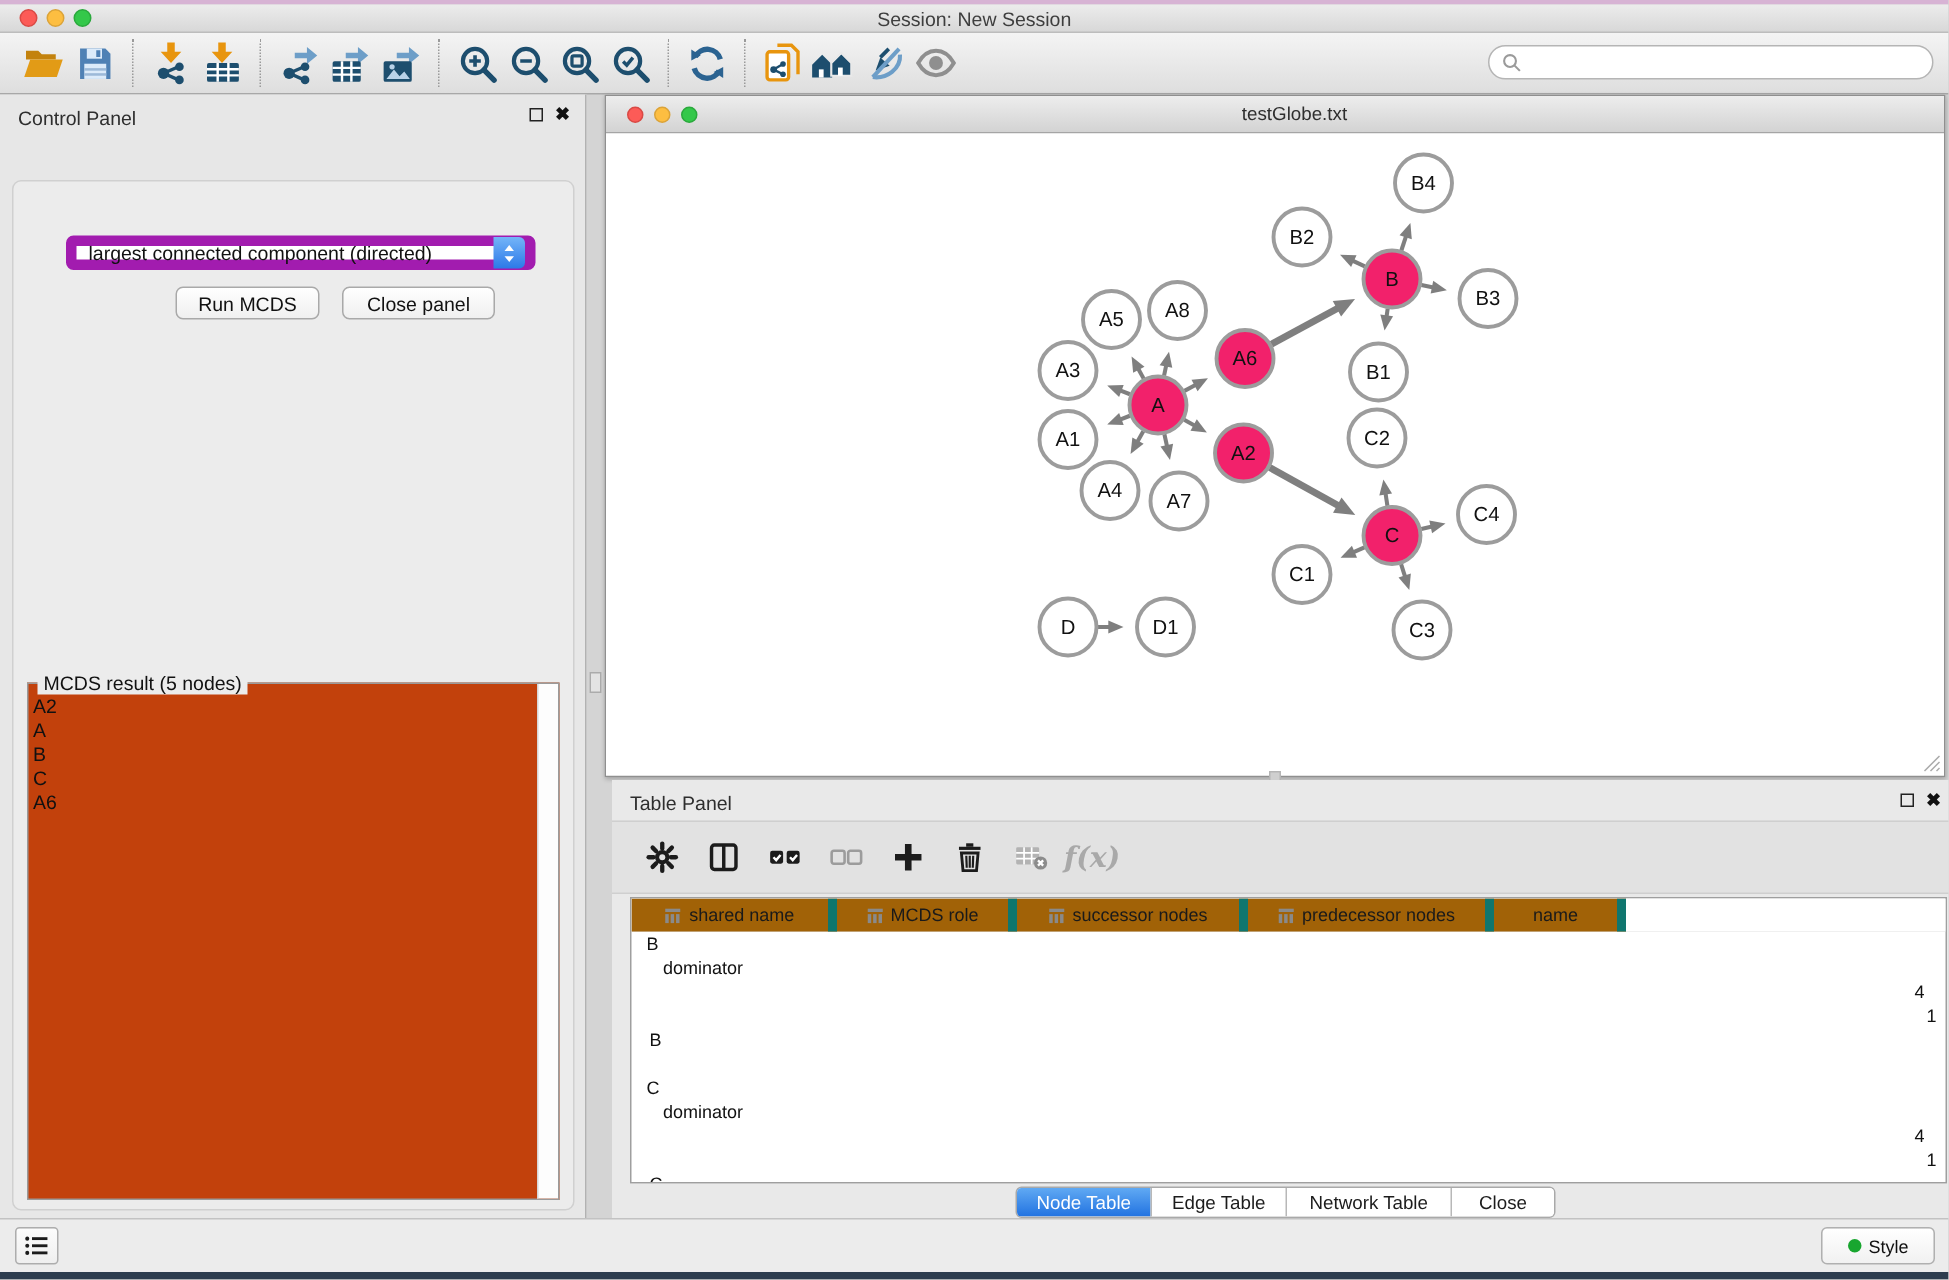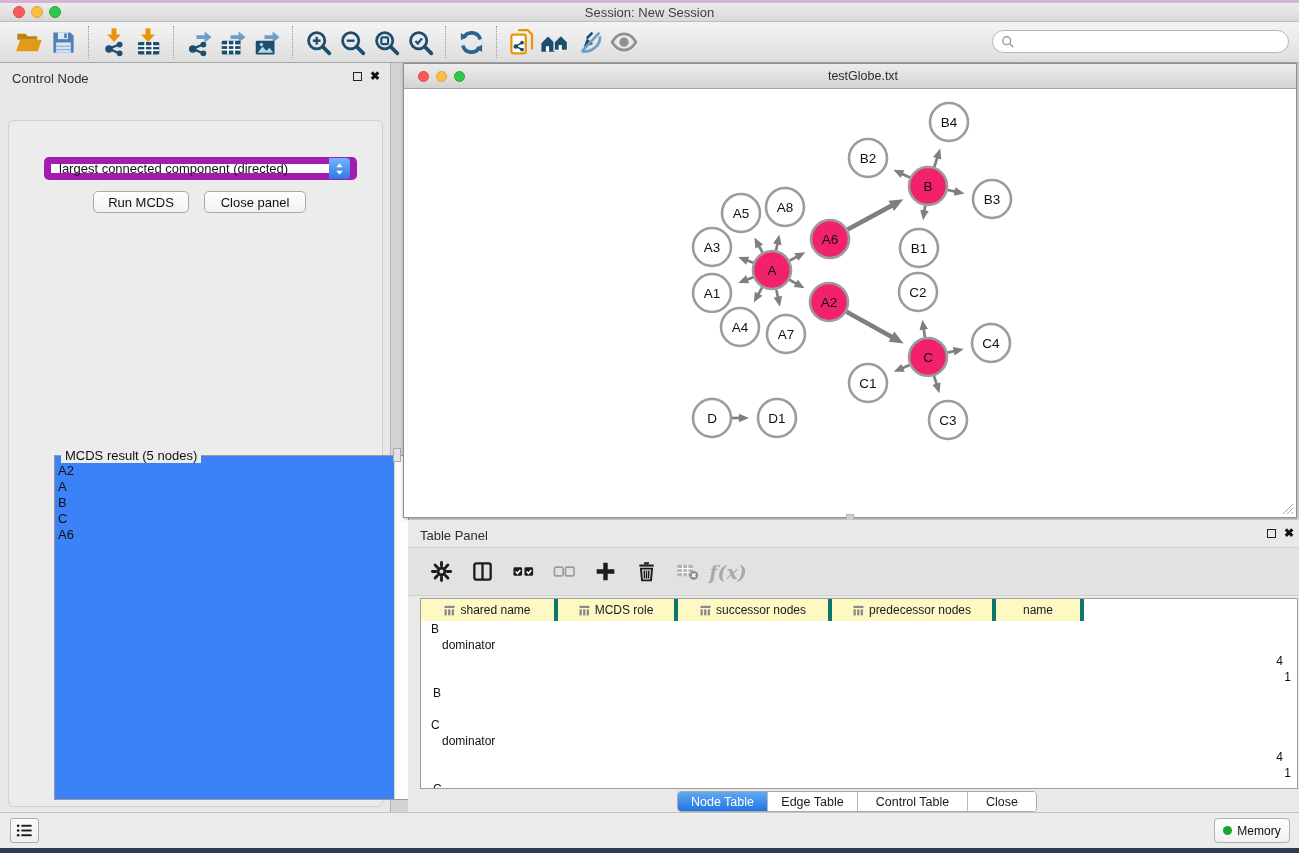--- a/index.html
+++ b/index.html
@@ -47,26 +47,26 @@
   #cp-card { position:absolute; left:8px; top:57px; width:375px; height:687px;
     background:#ececec; border:1px solid #d0d0d0; border-radius:6px; }
   #opt-label { position:absolute; left:0; right:0; top:13px; text-align:center; font-size:13px; color:#1a1a1a; }
   #criterion { position:absolute; left:35px; top:36px; width:313px; height:23px; background:#fff;
     border:7px solid #a21caf; border-radius:5px; display:flex; align-items:center; }
   #criterion .val { flex:1; font-size:13px; padding-left:8px; color:#111; white-space:nowrap; }
   #criterion .stepper { width:21px; height:21px; border-radius:0 4px 4px 0;
     background:linear-gradient(#74b5f8,#2c79e8); display:flex; align-items:center; justify-content:center; }
   .aqua-btn { position:absolute; height:22px; background:linear-gradient(#ffffff,#f0f0f0);
     border:1px solid #a9a9a9; border-radius:5px; font-size:13px; color:#111;
-    display:flex; align-items:center; justify-content:center; }
+    display:flex; align-items:center; justify-content:center;margin-left:24px; }
   #run-btn { left:84px; top:70px; width:96px; }
   #closepanel-btn { left:195px; top:70px; width:102px; }
 
   #result-box { position:absolute; left:9px; top:334px; width:355px; height:345px;
-    border:1px solid #9a9a9a; background:#3b82f6;margin-left:36px; }
+    border:1px solid #9a9a9a; background:#c2410c; }
   #result-legend { position:absolute; left:6px; top:-8px; background:#ececec; padding:0 4px; font-size:13px; color:#111; }
   #result-list { position:absolute; left:0; top:3px; bottom:1px; right:14px; overflow:hidden; padding:4px 0 0 3px; }
   .result-item { font-size:13px; line-height:16px; color:#111; }
   #result-scroll { position:absolute; right:0; top:0; bottom:0; width:14px; background:#fdfdfd; border-left:1px solid #d6d6d6; }
 
   #cp-splitter { position:absolute; left:393px; top:448px; width:8px; height:14px;
     background:#e3e3e3; border:1px solid #ababab; }
 
   
   #net-window { position:absolute; left:403px; top:63px; width:894px; height:455px;
@@ -87,21 +87,21 @@
     background:#e2e2e2; border-top:1px solid #cfcfcf; border-bottom:1px solid #cfcfcf;
     display:flex; align-items:center; padding-left:20px; gap:15px; }
   .tp-btn { width:26px; height:26px; display:flex; align-items:center; justify-content:center; }
   #fx-label { font-family:"DejaVu Serif", serif; font-style:italic; font-size:19px; color:#a9a9a9;font-weight:bold; }
 
   #node-table { position:absolute; left:12px; top:78px; width:878px; height:191px;
     background:#fff; border:1px solid #9f9f9f; overflow:hidden; }
   .tgrid { display:grid; grid-template-columns:137px 120px 154px 164px 88px 1fr; }
   #table-header { border-bottom:1px solid #c6c6c6; background:#f6f6f6; height:22px; }
   .th { display:flex; align-items:center; justify-content:center; gap:5px; font-size:12px; color:#1a1a1a;
-    border-right:4px solid #0f766e; height:22px; background:#fef9c3; }
+    border-right:6px solid #0f766e; height:22px; background:#a16207; }
   .th.filler { background:#fff; border-right:none; }
   .td { font-size:12px; color:#111; height:16px; line-height:16px; white-space:nowrap; overflow:hidden; }
   .td.al { text-align:left; padding-left:10px; }
   .td.al2 { text-align:left; padding-left:21px; }
   .td.ar { text-align:right; padding-right:14px; }
   .td.ar2 { text-align:right; padding-right:6px; }
   .td.nm { text-align:left; padding-left:12px; }
   #table-body .row { display:contents; }
 
   #table-tabs { position:absolute; left:269px; top:271px; }
@@ -291,21 +291,21 @@
       <svg width="14" height="14" viewBox="0 0 16 16">
           <circle cx="6.5" cy="6.5" r="4.5" fill="none" stroke="#9a9a9a" stroke-width="1.6"></circle>
           <line x1="10" y1="10" x2="14" y2="14" stroke="#9a9a9a" stroke-width="1.6"></line>
         </svg>
       <input id="search-input" type="text" placeholder="" style="">
     </div>
   </div>
 
   <div id="control-panel">
     <div class="panel-head">
-      <span class="panel-title">Control Node</span>
+      <span class="panel-title">Control Panel</span>
       <span class="panel-icons">
         <span class="float-box"></span>
         <span class="close-x">✖</span>
       </span>
     </div>
     <div id="cp-card">
       <div id="criterion">
         <span class="val">largest connected component (directed)</span>
         <span class="stepper">
             <svg width="9" height="14" viewBox="0 0 10 16">
@@ -604,38 +604,38 @@
             <span>name</span>
           </div>
           <div class="th filler"></div>
         </div>
       <div id="table-body"><div class="tgrid row"><div class="td al">B</div><div class="td al2">dominator</div><div class="td ar">4</div><div class="td ar2">1</div><div class="td nm">B</div><div class="td"></div></div><div class="tgrid row"><div class="td al">C</div><div class="td al2">dominator</div><div class="td ar">4</div><div class="td ar2">1</div><div class="td nm">C</div></div><div class="tgrid row"></div><div class="tgrid row"></div><div class="tgrid row"></div></div>
     </div>
 
     <div id="table-tabs" class="seg">
         <span class="seg-item sel" style="width: 90px;">Node Table</span>
         <span class="seg-item" style="width: 90px;">Edge Table</span>
-        <span class="seg-item" style="width: 110px;">Control Table</span>
+        <span class="seg-item" style="width: 110px;">Network Table</span>
         <span class="seg-item" style="width: 68px;">Close</span>
       </div>
   </div>
 
   <div id="statusbar">
     <span id="status-list-btn">
         <svg width="19" height="19" viewBox="0 0 24 24">
           <g fill="#1c1c1c">
             <circle cx="4" cy="6" r="1.7"></circle>
             <circle cx="4" cy="12" r="1.7"></circle>
             <circle cx="4" cy="18" r="1.7"></circle>
             <rect x="8" y="4.8" width="13" height="2.4"></rect>
             <rect x="8" y="10.8" width="13" height="2.4"></rect>
             <rect x="8" y="16.8" width="13" height="2.4"></rect>
           </g>
         </svg>
       </span>
     <span id="memory-btn">
       <span class="green-dot"></span>
-      <span>Memory</span>
+      <span>Style</span>
     </span>
   </div>
   <div id="wallpaper-strip"></div>
 
 </div>
 
 </body></html>

